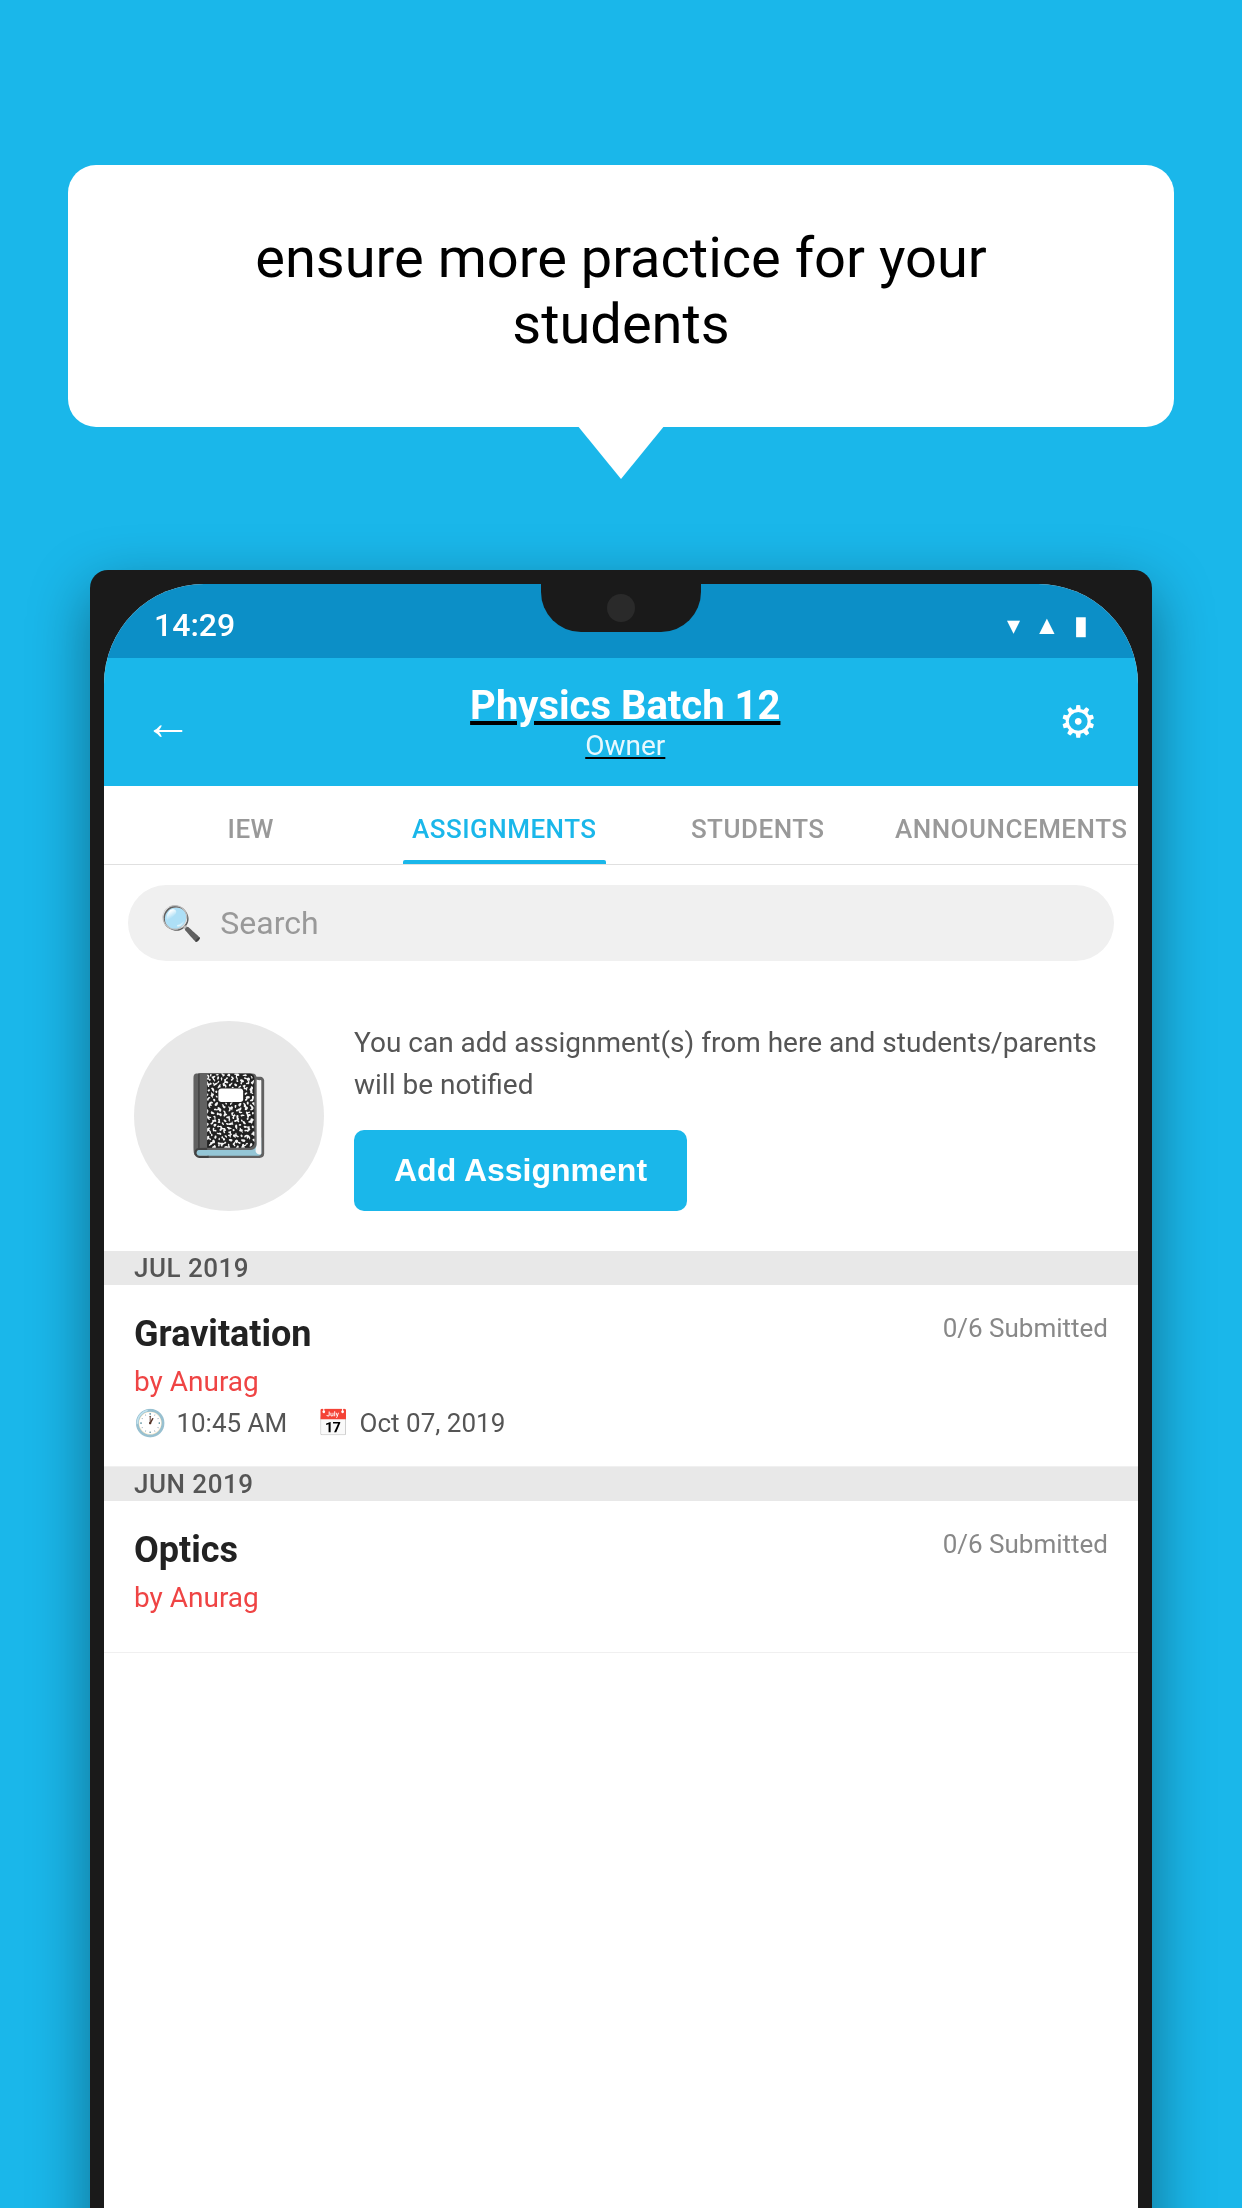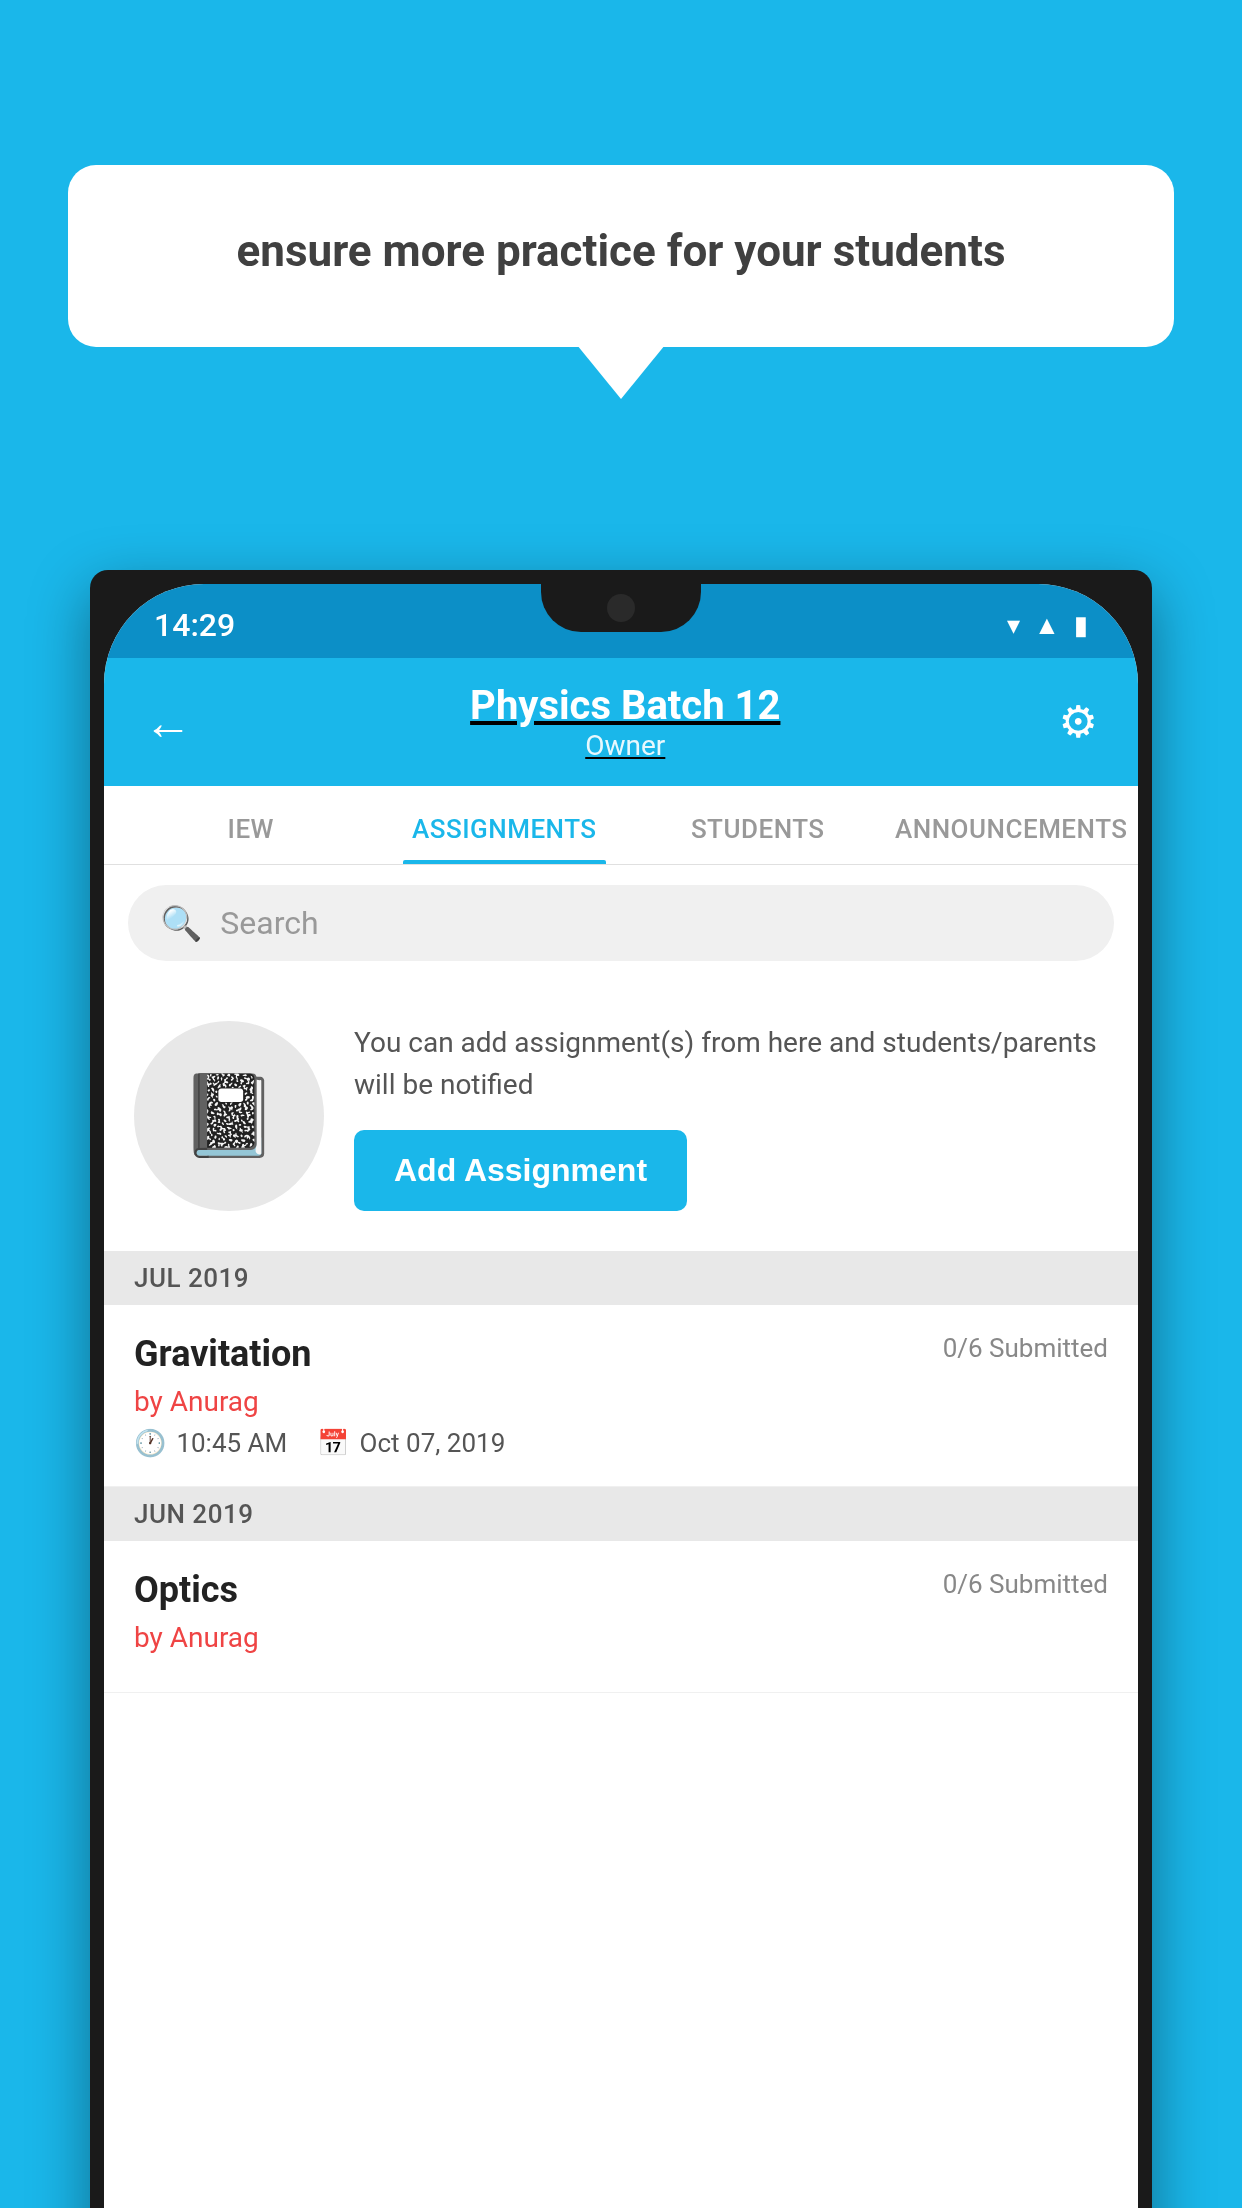--- a/index.html
+++ b/index.html
@@ -44,23 +44,23 @@
 
     .speech-bubble-title {
       font-size: 88px;
       color: #1ab7ea;
       font-weight: 400;
       line-height: 1.2;
       margin-bottom: 24px;
     }
 
     .speech-bubble-subtitle {
-      font-size: 44px;
-      color: #404040;
-      font-weight: 700;
+      font-size: 56px;
+      color: #000000;
+      font-weight: 400;
     }
 
     
     .phone-container {
       position: absolute;
       top: 570px;
       left: 90px;
       right: 90px;
       bottom: 0;
     }
@@ -292,21 +292,21 @@
       padding: 22px 40px;
       font-size: 32px;
       font-weight: 600;
       cursor: pointer;
       display: inline-block;
     }
 
     
     .section-header {
       background: #e8e8e8;
-      padding: 12px 30px;
+      padding: 2px 30px;
       flex-shrink: 0;
     }
 
     .section-header-text {
       font-size: 26px;
       color: #555;
       font-weight: 500;
       letter-spacing: 0.5px;
     }
 

